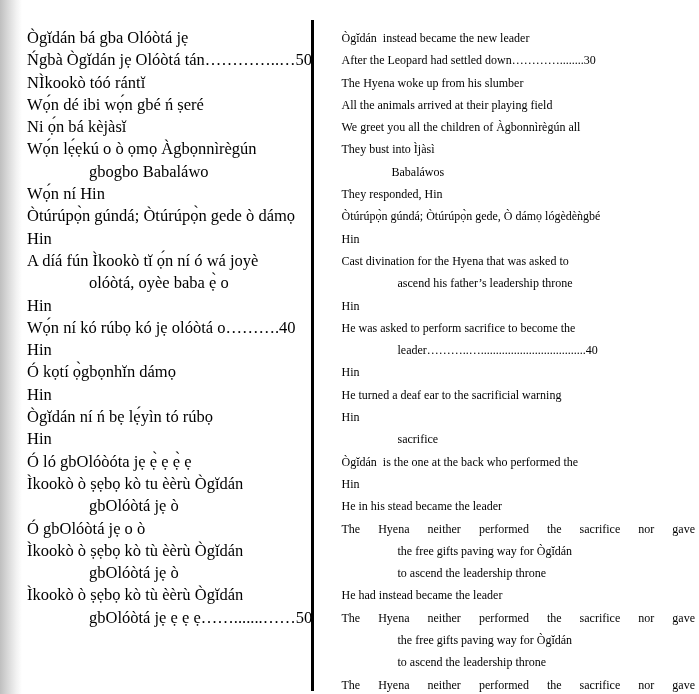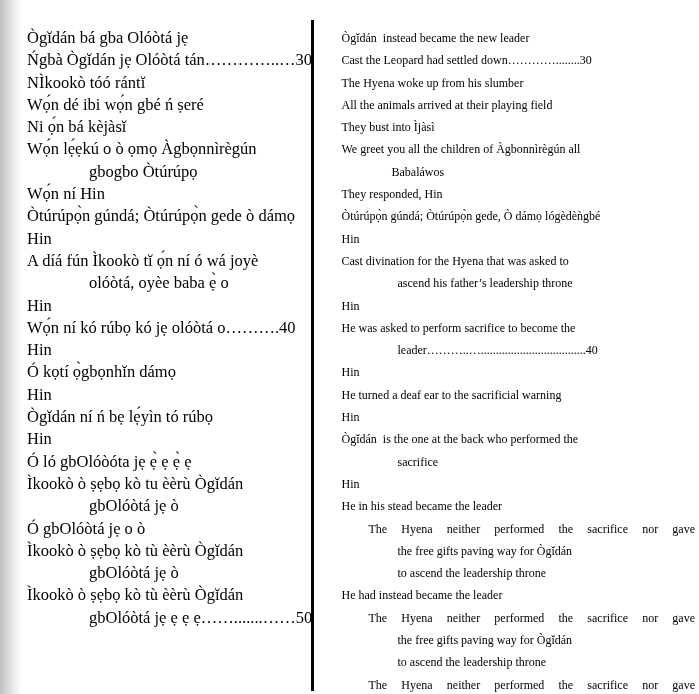--- a/index.html
+++ b/index.html
@@ -73,38 +73,37 @@
 
   
   .line.indent-1 { padding-left: 62px; }
   .line.indent-2 { padding-left: 50px; }
   .line.indent-3 { padding-left: 56px; }
 
   
   .line.justified {
     text-align: justify;
     text-align-last: justify;
-    margin-left: 27px;
   }
 </style>
 </head>
 <body>
 
 <div class="scan-edge"></div>
 
 <div class="page">
 
   <div class="column col-yoruba" id="yoruba-col">
       <p class="line">Ògĭdán bá gba Olóòtá jẹ</p>
-      <p class="line">Ńgbà Ògĭdán jẹ Olóòtá tán…………..…30</p>
+      <p class="line">Ńgbà Ògĭdán jẹ Olóòtá tán…………..…50</p>
       <p class="line">NÌkookò tóó rántĭ</p>
       <p class="line">Wọ́n dé ibi wọ́n gbé ń ṣeré</p>
       <p class="line">Ni ọ́n bá kèjàsĭ</p>
       <p class="line">Wọ́n lẹ́ẹkú o ò ọmọ Àgbọnnìrègún</p>
-      <p class="line indent-1">gbogbo Òtúrúpọ</p>
+      <p class="line indent-1">gbogbo Babaláwo</p>
       <p class="line">Wọ́n ní Hin</p>
       <p class="line">Òtúrúpọ̀n gúndá; Òtúrúpọ̀n gede ò dámọ</p>
       <p class="line">Hin</p>
       <p class="line">A díá fún Ìkookò tĭ ọ́n ní ó wá joyè</p>
       <p class="line indent-1">olóòtá, oyèe baba ẹ̀ o</p>
       <p class="line">Hin</p>
       <p class="line">Wọ́n ní kó rúbọ kó jẹ olóòtá o……….40</p>
       <p class="line">Hin</p>
       <p class="line">Ó kọtí ọ̀gbọnhĭn dámọ</p>
       <p class="line">Hin</p>
@@ -117,39 +116,39 @@
       <p class="line">Ìkookò ò ṣẹbọ kò tù èèrù Ògĭdán</p>
       <p class="line indent-1">gbOlóòtá jẹ ò</p>
       <p class="line">Ìkookò ò ṣẹbọ kò tù èèrù Ògĭdán</p>
       <p class="line indent-1">gbOlóòtá jẹ ẹ ẹ ẹ…….......……50</p>
     </div>
 
   <div class="col-divider"></div>
 
   <div class="column col-english" id="english-col">
       <p class="line">Ògĭdán  instead became the new leader</p>
-      <p class="line">Cast the Leopard had settled down…………........30</p>
+      <p class="line">After the Leopard had settled down…………........30</p>
       <p class="line">The Hyena woke up from his slumber</p>
       <p class="line">All the animals arrived at their playing field</p>
+      <p class="line">We greet you all the children of Àgbonnìrègún all</p>
       <p class="line">They bust into Ìjàsì</p>
-      <p class="line">We greet you all the children of Àgbonnìrègún all</p>
       <p class="line indent-2">Babaláwos</p>
       <p class="line">They responded, Hin</p>
       <p class="line">Òtúrúpọ̀n gúndá; Òtúrúpọ̀n gede, Ò dámọ lógèdèǹgbé</p>
       <p class="line">Hin</p>
       <p class="line">Cast divination for the Hyena that was asked to</p>
       <p class="line indent-3">ascend his father’s leadership throne</p>
       <p class="line">Hin</p>
       <p class="line">He was asked to perform sacrifice to become the</p>
       <p class="line indent-3">leader………..…...................................40</p>
       <p class="line">Hin</p>
       <p class="line">He turned a deaf ear to the sacrificial warning</p>
       <p class="line">Hin</p>
+      <p class="line indent-3">sacrifice</p>
       <p class="line">Ògĭdán  is the one at the back who performed the</p>
-      <p class="line indent-3">sacrifice</p>
       <p class="line">Hin</p>
       <p class="line">He in his stead became the leader</p>
       <p class="line justified">The Hyena neither performed the sacrifice nor gave</p>
       <p class="line indent-3">the free gifts paving way for Ògĭdán</p>
       <p class="line indent-3">to ascend the leadership throne</p>
       <p class="line">He had instead became the leader</p>
       <p class="line justified">The Hyena neither performed the sacrifice nor gave</p>
       <p class="line indent-3">the free gifts paving way for Ògĭdán</p>
       <p class="line indent-3">to ascend the leadership throne</p>
       <p class="line justified">The Hyena neither performed the sacrifice nor gave</p>

